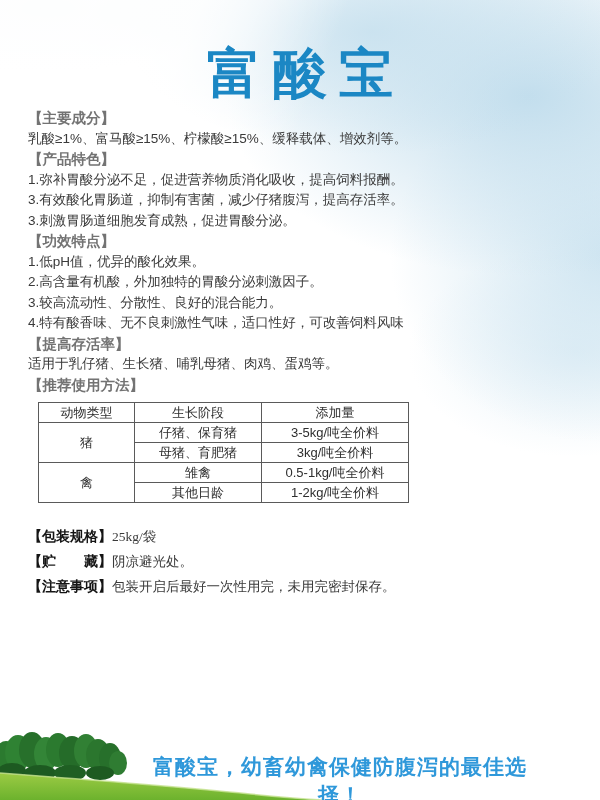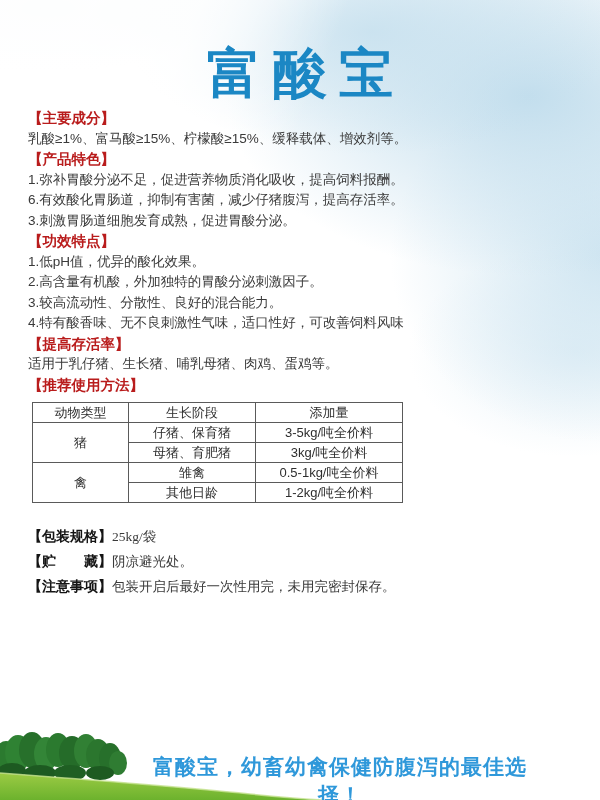--- a/index.html
+++ b/index.html
@@ -21,25 +21,25 @@
   }
   .title{
     position:absolute;top:38px;left:0;width:100%;margin:0;
     text-align:center;font-size:54px;font-weight:900;
     color:#1b87c4;letter-spacing:12px;text-indent:12px;
   }
   .content{
     position:absolute;top:108px;left:28px;width:552px;
     font-size:13.5px;line-height:20.5px;color:#3a3a3a;
   }
-  .sec-title{font-weight:bold;color:#b91c1c;font-size:14.5px;}
+  .sec-title{font-weight:bold;color:#737373;font-size:14.5px;}
   .sec-body{text-align:justify;}
   .dosage{
     border-collapse:collapse;table-layout:fixed;
-    width:370px;margin:7px 0 0 4px;
+    width:370px;margin:7px 0 0 10px;
     font-size:13px;color:#2e2e2e;
   }
   .dosage th,.dosage td{
     border:1px solid #5a5a5a;text-align:center;vertical-align:middle;
     height:19px;padding:0;font-weight:normal;line-height:19px;
   }
   .col-animal{width:96px;}
   .col-stage{width:127px;}
   .col-dosage{width:147px;}
   .kv-list{margin-top:21px;}
@@ -67,21 +67,21 @@
 
     <div class="sec">
       <div class="sec-title">【主要成分】</div>
       <div class="sec-body">乳酸≥1%、富马酸≥15%、柠檬酸≥15%、缓释载体、增效剂等。</div>
     </div>
 
 
     <div class="sec">
       <div class="sec-title">【产品特色】</div>
       <div class="sec-body">1.弥补胃酸分泌不足，促进营养物质消化吸收，提高饲料报酬。</div>
-      <div class="sec-body">6.有效酸化胃肠道，抑制有害菌，减少仔猪腹泻，提高存活率。</div>
+      <div class="sec-body">3.有效酸化胃肠道，抑制有害菌，减少仔猪腹泻，提高存活率。</div>
       <div class="sec-body">3.刺激胃肠道细胞发育成熟，促进胃酸分泌。</div>
     </div>
 
     <div class="sec">
       <div class="sec-title">【功效特点】</div>
       <div class="sec-body">1.低pH值，优异的酸化效果。</div>
       <div class="sec-body">2.高含量有机酸，外加独特的胃酸分泌刺激因子。</div>
       <div class="sec-body">3.较高流动性、分散性、良好的混合能力。</div>
       <div class="sec-body">4.特有酸香味、无不良刺激性气味，适口性好，可改善饲料风味</div>
     </div>

